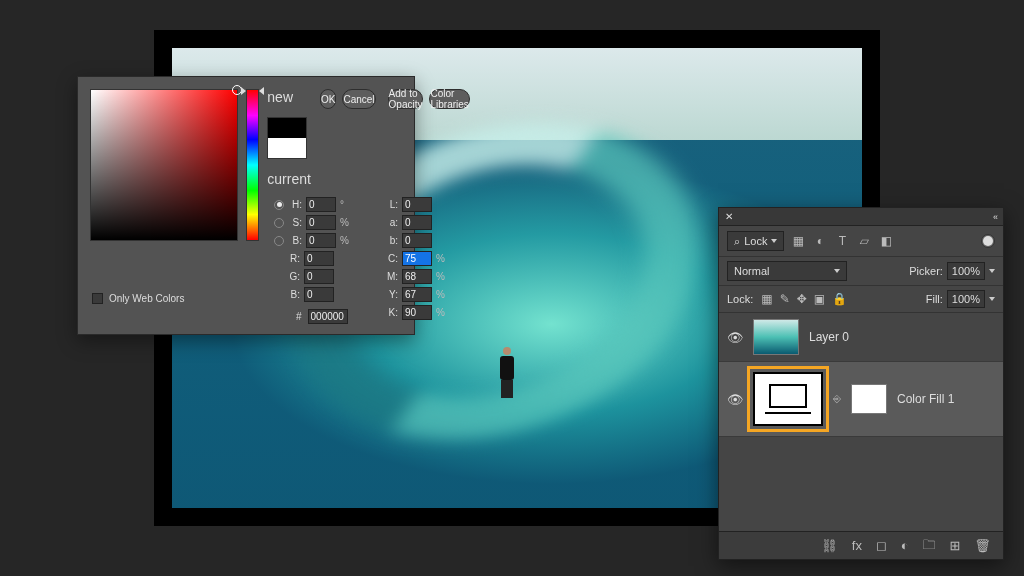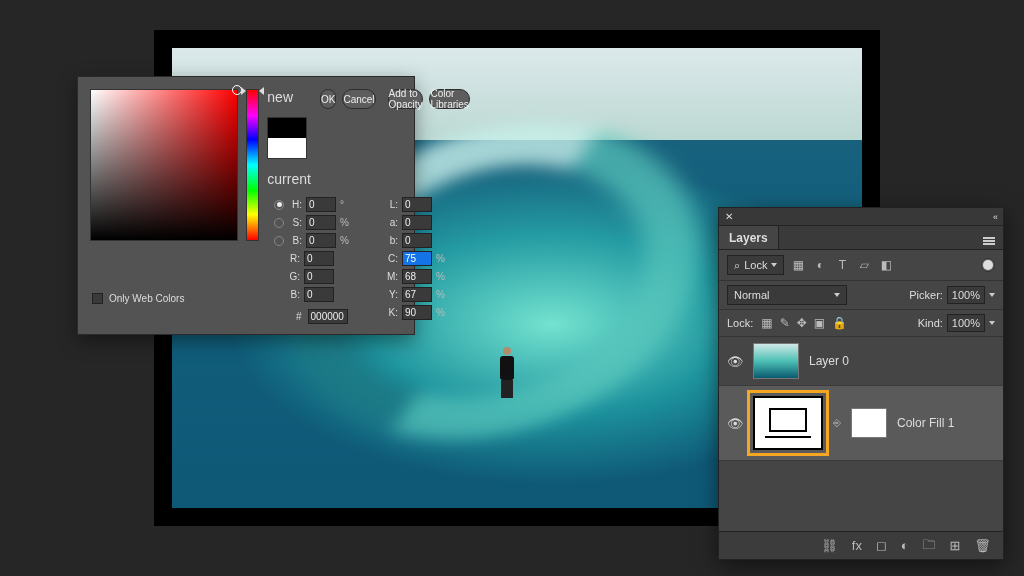--- a/index.html
+++ b/index.html
@@ -267,24 +267,20 @@
     <span>#</span>
     <input class="vinput wide" value="000000" style="">
   </div>
 </div>
 
 <div class="layers-panel">
   <div class="lp-top">
     <span class="lp-x">✕</span>
     <span class="lp-collapse">‹‹</span>
   </div>
-  <div class="lp-tabbar">
-    <div class="lp-tab">Layers</div>
-    <div class="lp-menu"><span class="menu-icon"></span></div>
-  </div>
 
   <div class="lp-filter">
     <div class="dd">
       <span>⌕</span>
       <span>Lock</span>
       <span class="caret"></span>
     </div>
     <span class="ficon">▦</span>
     <span class="ficon">◐</span>
     <span class="ficon">T</span>
@@ -308,21 +304,21 @@
   <div class="lp-lock">
     <span>Lock:</span>
     <div class="lock-icons">
       <span>▦</span>
       <span>✎</span>
       <span>✥</span>
       <span>▣</span>
       <span>🔒</span>
     </div>
     <div class="opfill" style="margin-left:auto">
-      <span>Kind:</span>
+      <span>Fill:</span>
       <span class="pillv">100%</span>
       <span class="caret"></span>
     </div>
   </div>
 
   <div class="layer-list">
     <div class="layer-row">
       <span class="eye">👁</span>
       <div class="thumb img"></div>
       <span class="layer-name">Layer 0</span>

